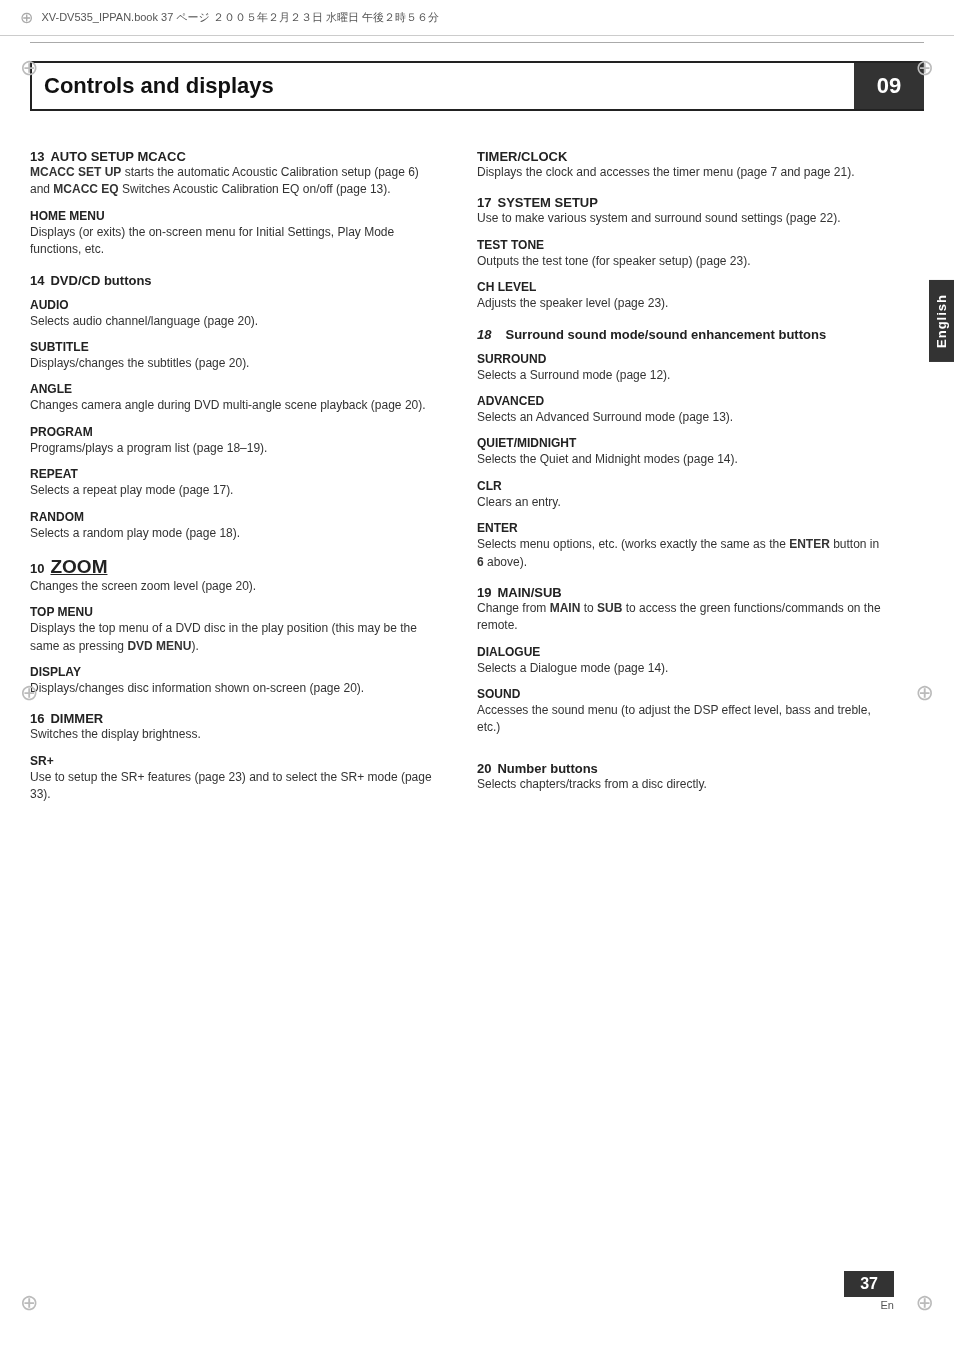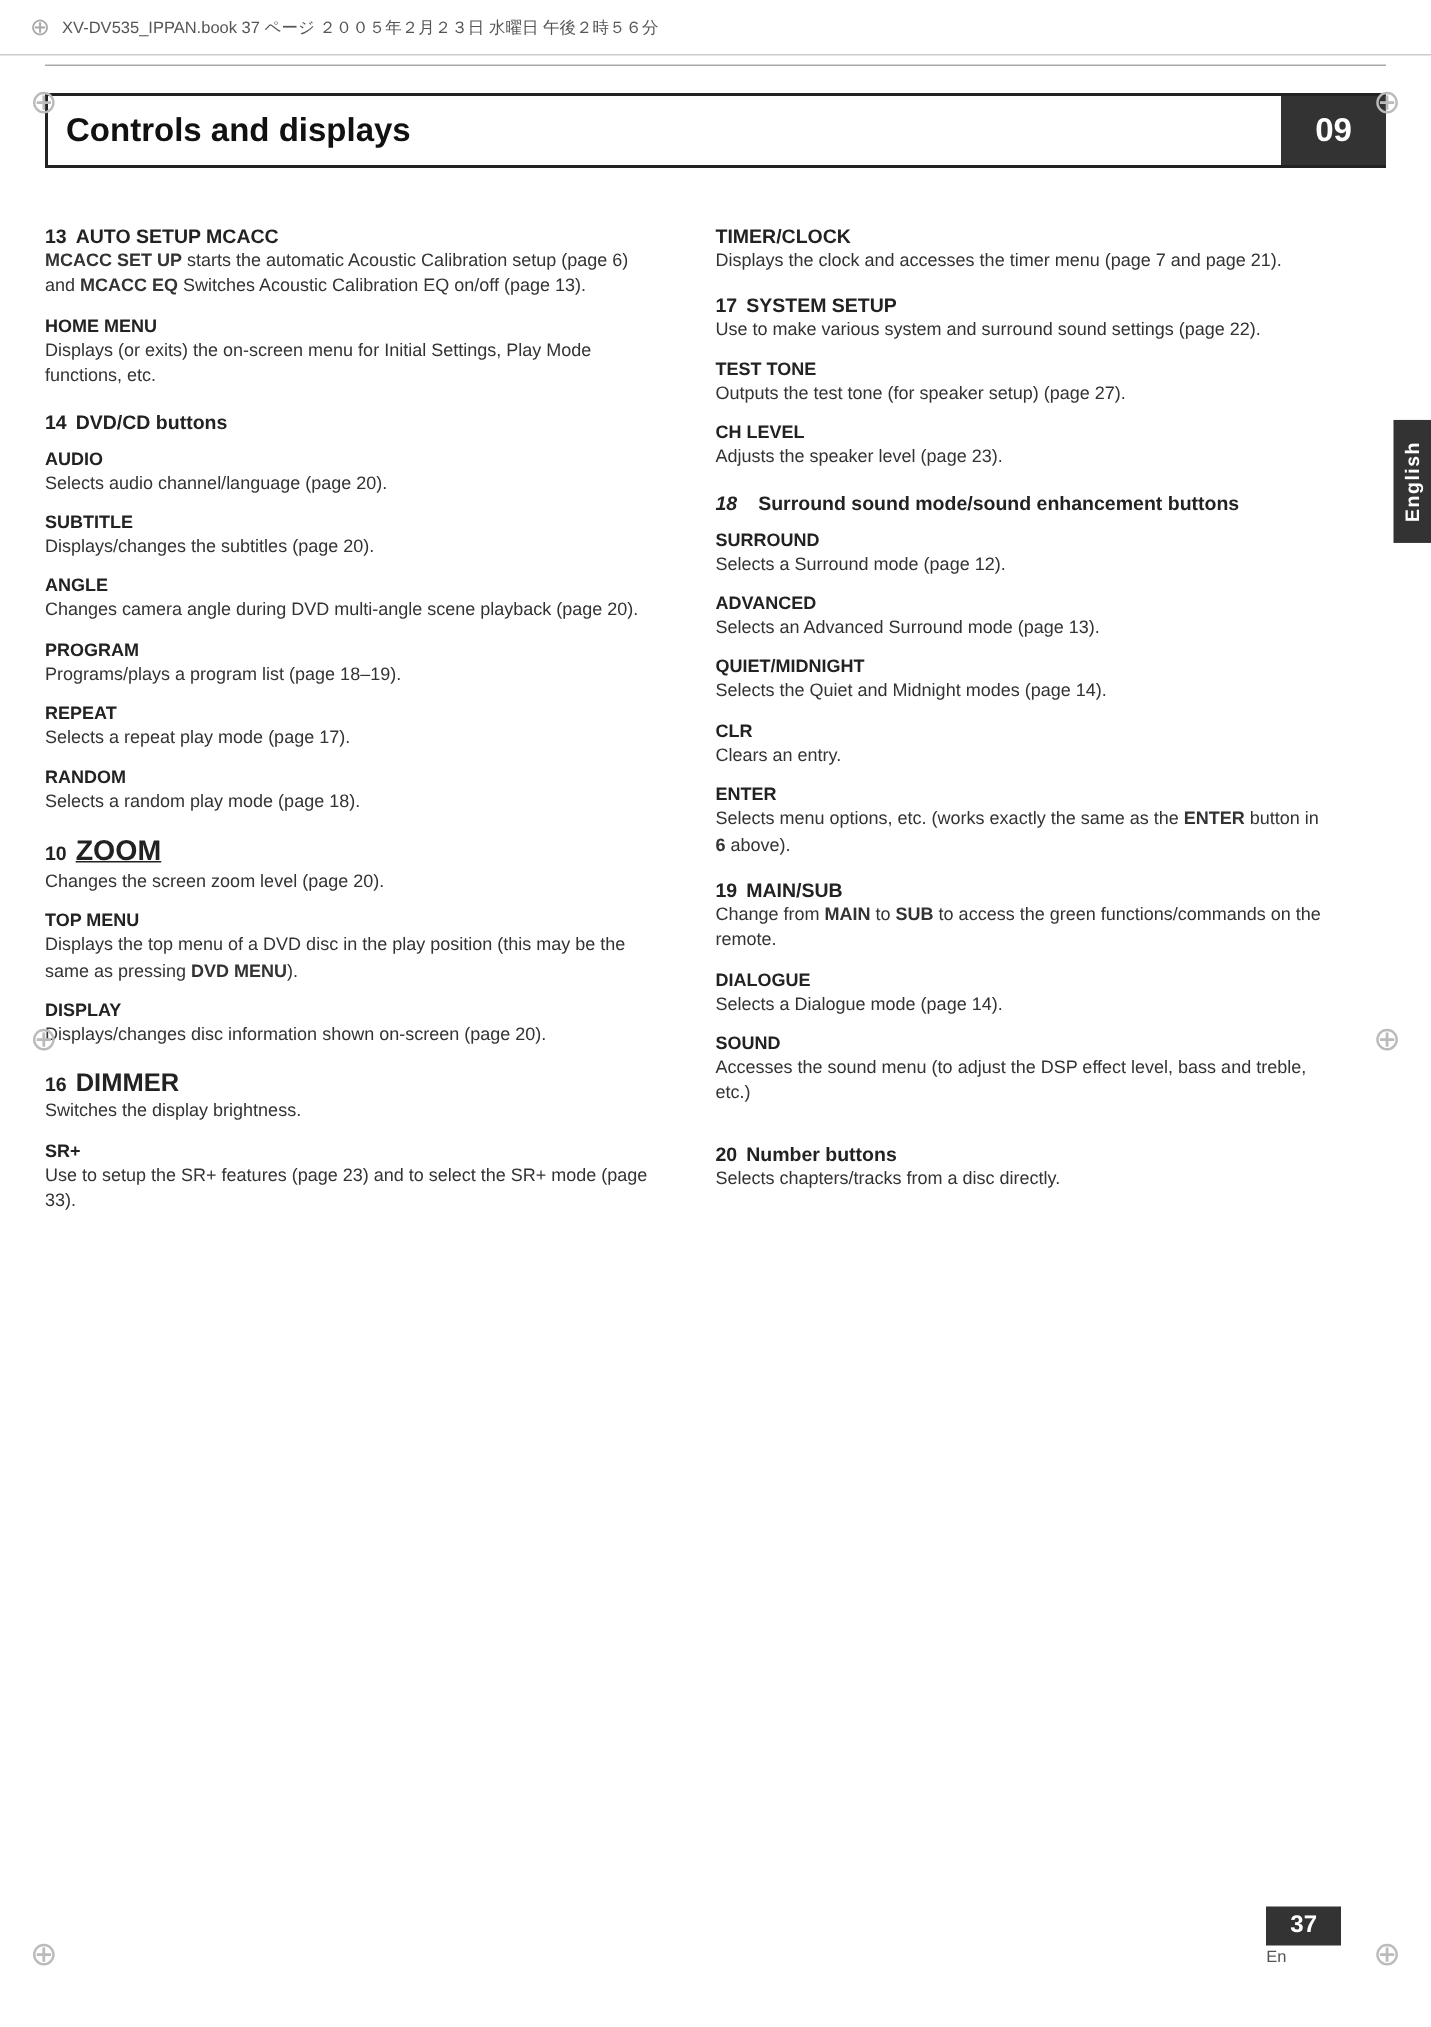--- a/index.html
+++ b/index.html
@@ -109,21 +109,21 @@
       font-weight: bold;
     }
 
     
     .footer {
       position: absolute;
       bottom: 40px;
       right: 60px;
       display: flex;
       flex-direction: column;
-      align-items: flex-start;
+      align-items: flex-end;
     }
     .page-number-box {
       background: #333;
       color: #fff;
       font-weight: bold;
       font-size: 16px;
       padding: 4px 16px;
     }
     .page-en {
       font-size: 11px;
@@ -193,33 +193,33 @@
       <div class="item-title">REPEAT</div>
       <div class="item-desc">Selects a repeat play mode (page 17).</div>
       <div class="item-title">RANDOM</div>
       <div class="item-desc">Selects a random play mode (page 18).</div>
       <div style="margin-top: 14px;"><span class="section-number" style="margin-right: 6px;">10</span><span style="font-weight: bold; font-size: 19px; text-decoration: underline;">ZOOM</span></div>
       <div class="item-desc">Changes the screen zoom level (page 20).</div>
       <div class="item-title">TOP MENU</div>
       <div class="item-desc">Displays the top menu of a DVD disc in the play position (this may be the same as pressing <strong>DVD MENU</strong>).</div>
       <div class="item-title">DISPLAY</div>
       <div class="item-desc">Displays/changes disc information shown on-screen (page 20).</div>
-      <div style="margin-top: 14px;"><span class="section-number" style="margin-right: 6px;">16</span><span style="font-weight: bold; font-size: 17px;">DIMMER</span></div>
+      <div style="margin-top: 14px;"><span class="section-number" style="margin-right: 6px;">16</span><span style="font-weight: bold; font-size: 13px;">DIMMER</span></div>
       <div class="item-desc">Switches the display brightness.</div>
       <div class="item-title">SR+</div>
       <div class="item-desc">Use to setup the SR+ features (page 23) and to select the SR+ mode (page 33).</div>
     </div>
 
   <div class="col-right" id="right-col">
       <div style="margin-top: 14px;"><span style="font-weight: bold; font-size: 13px; text-align: center;">TIMER/CLOCK</span></div>
       <div class="item-desc">Displays the clock and accesses the timer menu (page 7 and page 21).</div>
       <div style="margin-top: 14px;"><span class="section-number" style="margin-right: 6px;">17</span><span style="font-weight: bold; font-size: 13px;">SYSTEM SETUP</span></div>
       <div class="item-desc">Use to make various system and surround sound settings (page 22).</div>
       <div class="item-title">TEST TONE</div>
-      <div class="item-desc">Outputs the test tone (for speaker setup) (page 27).</div>
+      <div class="item-desc">Outputs the test tone (for speaker setup) (page 23).</div>
       <div class="item-title">CH LEVEL</div>
       <div class="item-desc">Adjusts the speaker level (page 23).</div>
       <div style="margin-top: 14px;"><span class="section-number" style="margin-right: 14px; font-style: italic;">18</span><span style="font-weight: bold; font-size: 13px;">Surround sound mode/sound enhancement buttons</span></div>
       <div class="item-title">SURROUND</div>
       <div class="item-desc">Selects a Surround mode (page 12).</div>
       <div class="item-title">ADVANCED</div>
       <div class="item-desc">Selects an Advanced Surround mode (page 13).</div>
       <div class="item-title">QUIET/MIDNIGHT</div>
       <div class="item-desc">Selects the Quiet and Midnight modes (page 14).</div>
       <div class="item-title">CLR</div>

